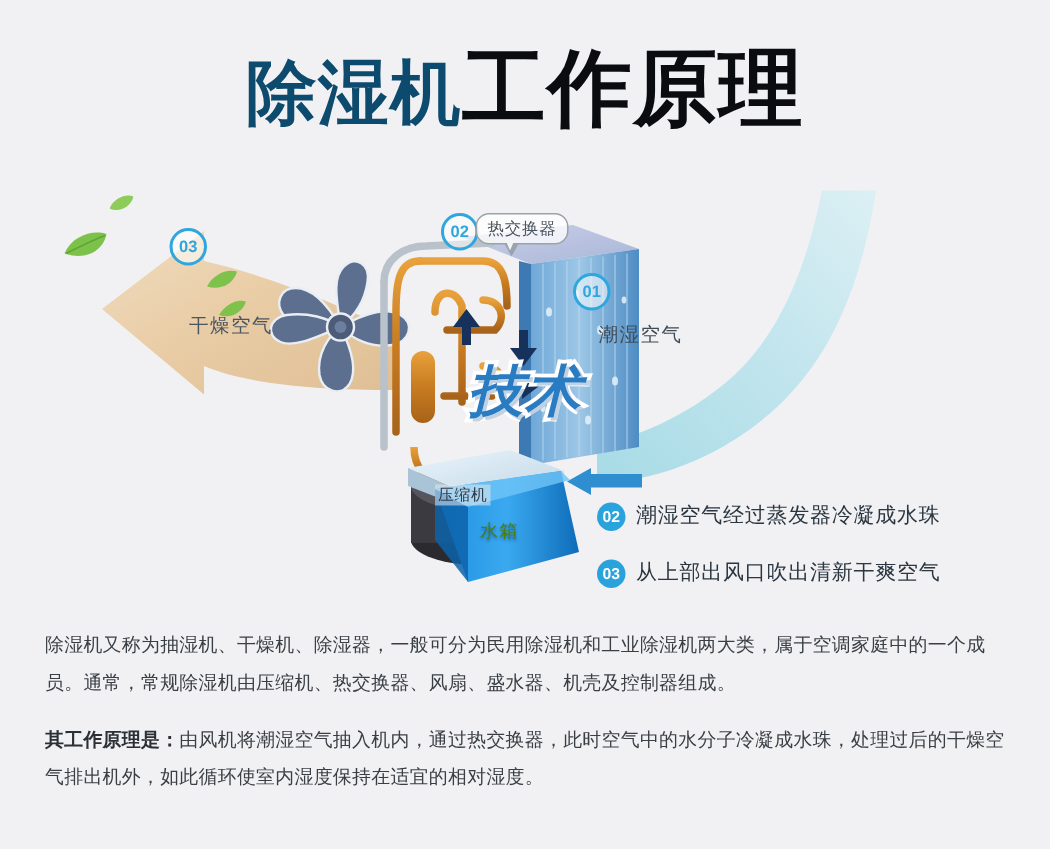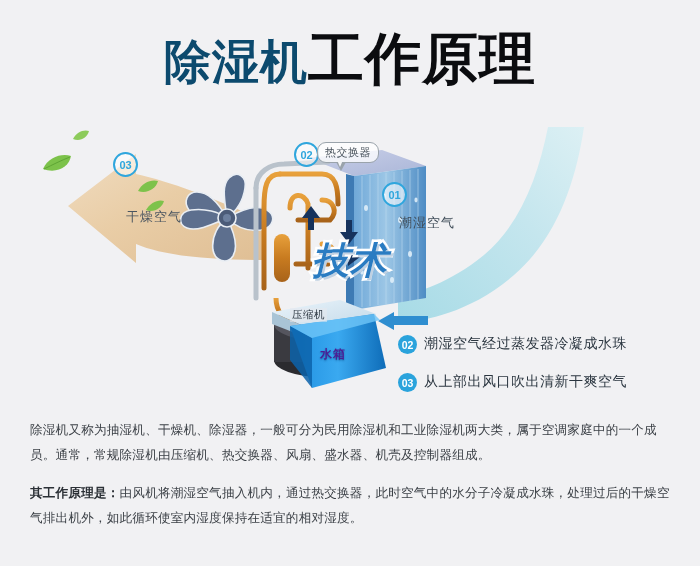--- a/index.html
+++ b/index.html
@@ -49,21 +49,21 @@
   .fan{position:absolute;left:175px;top:50px;width:105px;height:95px;}
 
   
   .machine{position:absolute;left:250px;top:28px;width:215px;height:250px;}
 
   
   .tank{position:absolute;left:268px;top:178px;width:125px;height:92px;}
 
   .tank-label{
     position:absolute;left:52px;top:48px;
-    font-size:12px;color:#4c1d95;font-weight:bold;
+    font-size:12px;color:#4d7c0f;font-weight:normal;
     text-shadow:0 1px 2px rgba(0,60,120,.6);
     letter-spacing:1px;
   }
 
   
   .badge{
     position:absolute;
     width:21px;height:21px;border-radius:50%;
     border:2px solid #2fa6dd;
     color:#2fa6dd;background:rgba(255,255,255,.55);
@@ -96,21 +96,21 @@
     border-right:5px solid transparent;border-top:9px solid #9aa3ab;
   }
   .callout:before{
     content:"";position:absolute;left:19.2px;top:100%;
     margin-top:-1.6px;z-index:2;
     width:0;height:0;border-left:3.8px solid transparent;
     border-right:3.8px solid transparent;border-top:7.5px solid #f4f5f7;
   }
 
   .comp-label{
-    position:absolute;left:40px;top:160px;
+    position:absolute;left:40px;top:175px;
     font-size:10.5px;color:#2f3a45;letter-spacing:.5px;
     background:rgba(230,232,236,.55);padding:0 2px;
   }
 
   
   .overlay{
     position:absolute;left:0;top:240px;width:700px;
     text-align:center;pointer-events:none;z-index:40;
   }
   .overlay-line{

